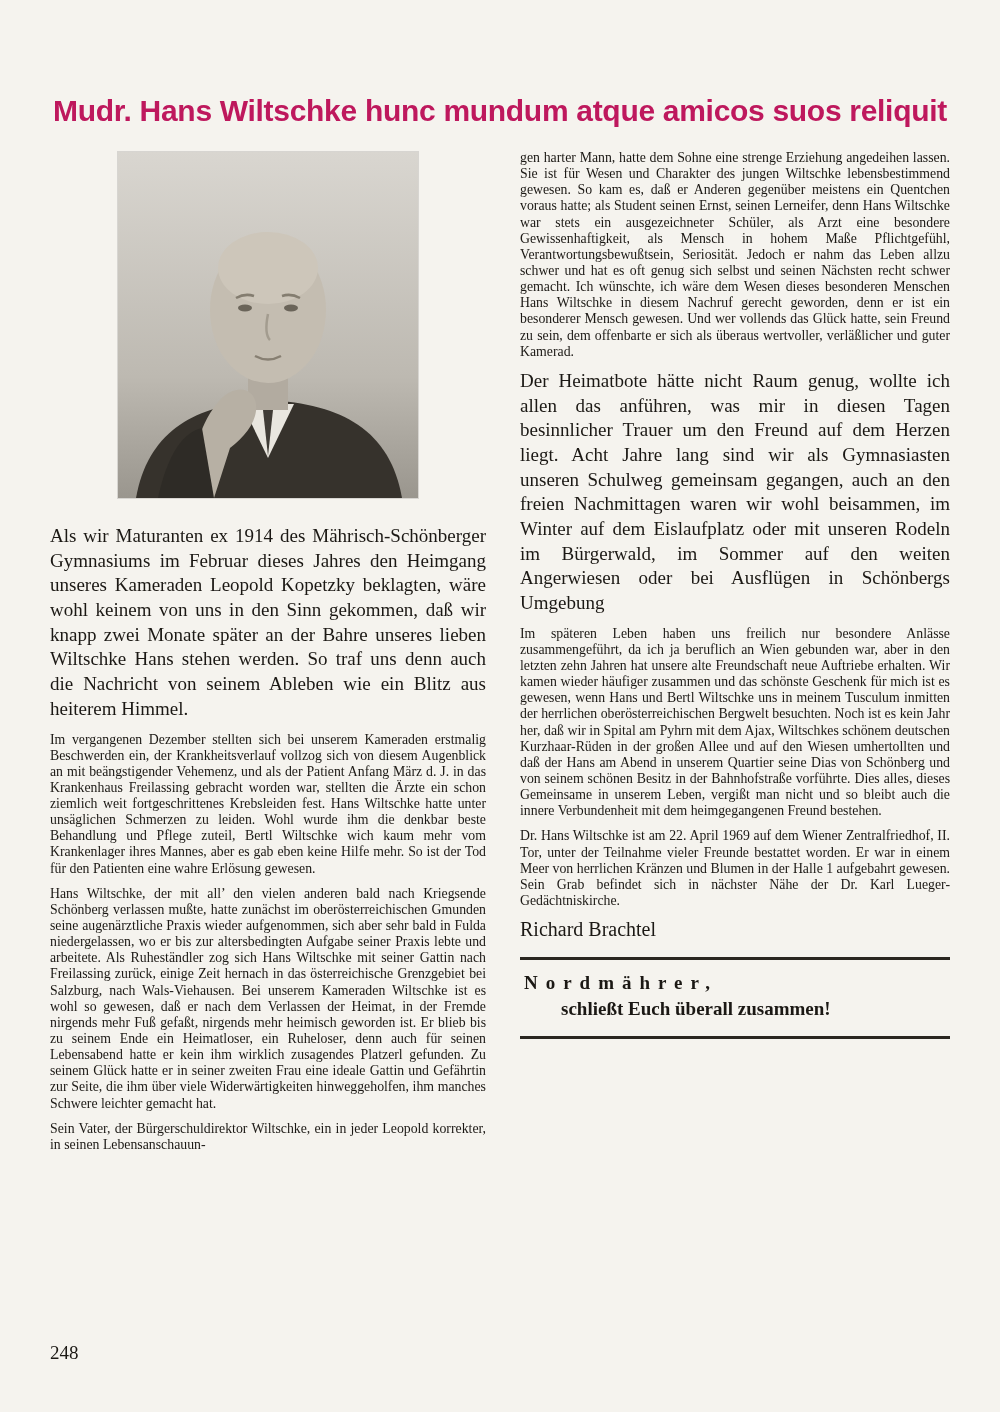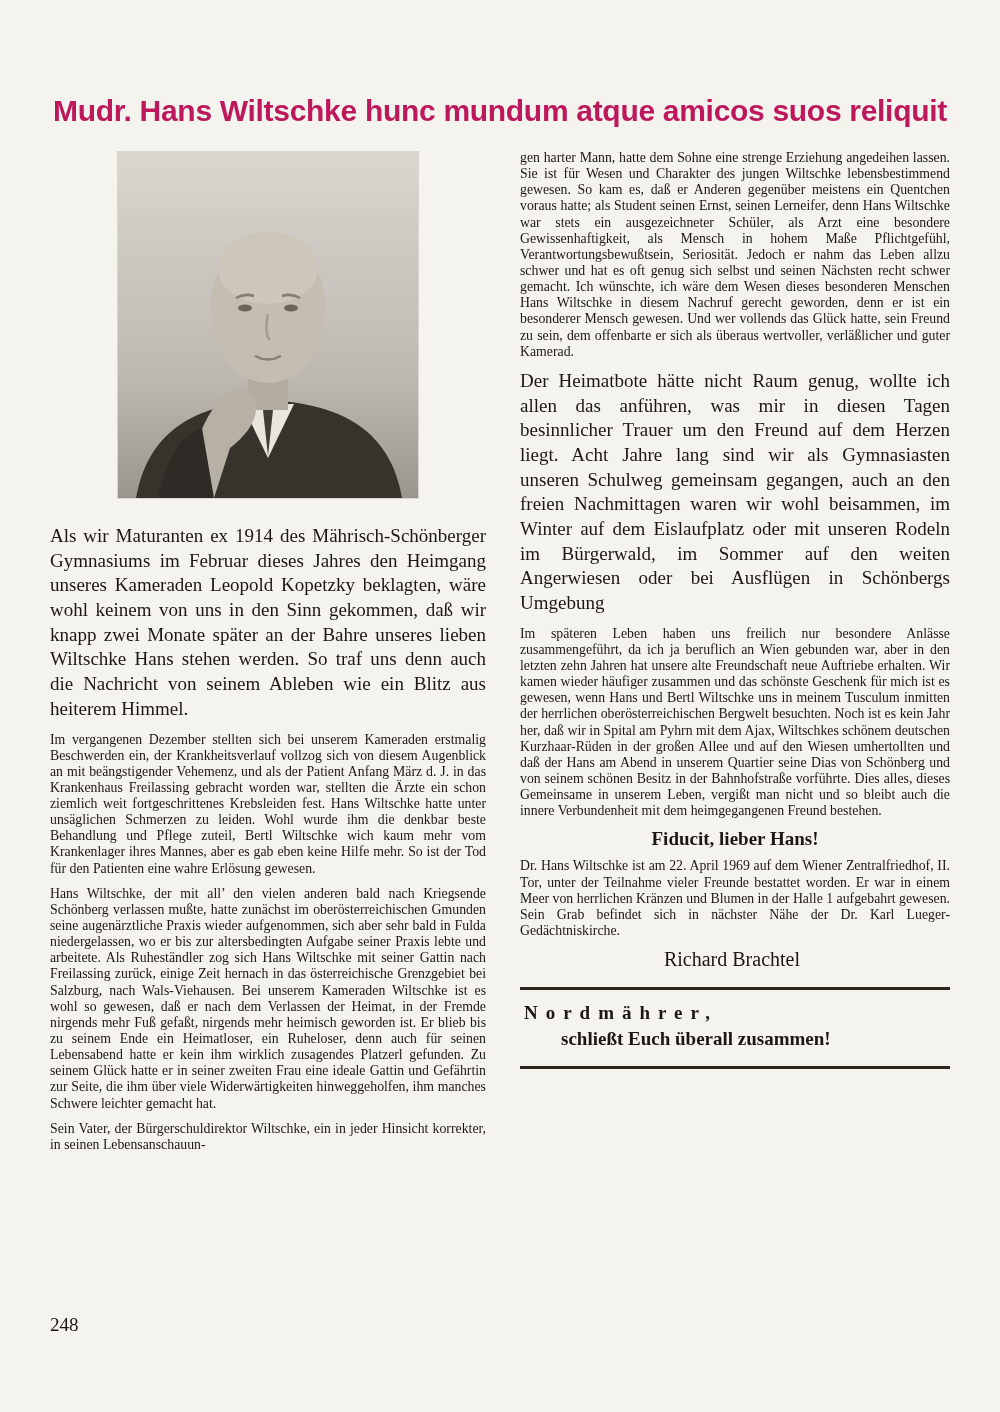--- a/index.html
+++ b/index.html
@@ -69,21 +69,21 @@
   }
   .bold { font-weight: normal; }
 
   .fiducit {
     text-align: center;
     font-weight: bold;
     font-size: 19px;
     margin: 4px 0 8px 0;
   }
   .signature {
-    text-align: center;
+    text-align: left;
     font-size: 20px;
     padding-right: 6px;
     margin: 4px 0 16px 0;
   }
   .appeal {
     border-top: 3px solid #2a2620;
     border-bottom: 3px solid #2a2620;
     padding: 12px 4px 16px 4px;
     margin-top: 10px;
   }
@@ -94,21 +94,21 @@
     margin-bottom: 4px;
   }
   .appeal-line2 {
     font-weight: bold;
     font-size: 19px;
     margin-left: 37px;
   }
   .page-number {
     position: absolute;
     left: 50px;
-    top: 1314px;
+    top: 1342px;
     font-size: 19px;
   }
 </style>
 </head>
 <body>
 
 <div class="page">
 
   <h1 class="headline">Mudr. Hans Wiltschke hunc mundum atque amicos suos reliquit</h1>
 
@@ -139,28 +139,27 @@
           <path d="M150,162 q-4,20 2,26" stroke="#a39c8f" stroke-width="2.5" fill="none"></path>
           <path d="M137,204 Q150,211 163,204" stroke="#877f72" stroke-width="2.5" fill="none"></path>
           <path d="M70,346 C72,300 86,262 106,244 C122,232 136,238 138,252 C140,268 128,284 112,296 L96,346 Z" fill="#b7b0a4"></path>
           <path d="M40,346 C50,300 66,280 84,276 L96,346 Z" fill="#2e2b26"></path>
         </svg>
       </div>
 
       <p class="para-lead">Als wir Maturanten ex 1914 des Mährisch-Schönberger Gymnasiums im Februar dieses Jahres den Heimgang unseres Kameraden Leopold Kopetzky beklagten, wäre wohl keinem von uns in den Sinn gekommen, daß wir knapp zwei Monate später an der Bahre unseres lieben Wiltschke Hans stehen werden. So traf uns denn auch die Nachricht von seinem Ableben wie ein Blitz aus heiterem Himmel.</p>
       <p class="para-small">Im vergangenen Dezember stellten sich bei unserem Kameraden erstmalig Beschwerden ein, der Krankheitsverlauf vollzog sich von diesem Augenblick an mit beängstigender Vehemenz, und als der Patient Anfang März d. J. in das Krankenhaus Freilassing gebracht worden war, stellten die Ärzte ein schon ziemlich weit fortgeschrittenes Krebsleiden fest. Hans Wiltschke hatte unter unsäglichen Schmerzen zu leiden. Wohl wurde ihm die denkbar beste Behandlung und Pflege zuteil, Bertl Wiltschke wich kaum mehr vom Krankenlager ihres Mannes, aber es gab eben keine Hilfe mehr. So ist der Tod für den Patienten eine wahre Erlösung gewesen.</p>
       <p class="para-small">Hans Wiltschke, der mit all’ den vielen anderen bald nach Kriegsende Schönberg verlassen mußte, hatte zunächst im oberösterreichischen Gmunden seine augenärztliche Praxis wieder aufgenommen, sich aber sehr bald in Fulda niedergelassen, wo er bis zur altersbedingten Aufgabe seiner Praxis lebte und arbeitete. Als Ruheständler zog sich Hans Wiltschke mit seiner Gattin nach Freilassing zurück, einige Zeit hernach in das österreichische Grenzgebiet bei Salzburg, nach Wals-Viehausen. Bei unserem Kameraden Wiltschke ist es wohl so gewesen, daß er nach dem Verlassen der Heimat, in der Fremde nirgends mehr Fuß gefaßt, nirgends mehr heimisch geworden ist. Er blieb bis zu seinem Ende ein Heimatloser, ein Ruheloser, denn auch für seinen Lebensabend hatte er kein ihm wirklich zusagendes Platzerl gefunden. Zu seinem Glück hatte er in seiner zweiten Frau eine ideale Gattin und Gefährtin zur Seite, die ihm über viele Widerwärtigkeiten hinweggeholfen, ihm manches Schwere leichter gemacht hat.</p>
-      <p class="para-small">Sein Vater, der Bürgerschuldirektor Wiltschke, ein in jeder Hinsicht korrekter, in seinen Lebensanschauun-</p>
+      <p class="para-small">Sein Vater, der Bürgerschuldirektor Wiltschke, ein in jeder Leopold korrekter, in seinen Lebensanschauun-</p>
     </div>
 
     <div class="col-right">
       <p class="para-small">gen harter Mann, hatte dem Sohne eine strenge Erziehung angedeihen lassen. Sie ist für Wesen und Charakter des jungen Wiltschke lebensbestimmend gewesen. So kam es, daß er Anderen gegenüber meistens ein Quentchen voraus hatte; als Student seinen Ernst, seinen Lerneifer, denn Hans Wiltschke war stets ein ausgezeichneter Schüler, als Arzt eine besondere Gewissenhaftigkeit, als Mensch in hohem Maße Pflichtgefühl, Verantwortungsbewußtsein, Seriosität. Jedoch er nahm das Leben allzu schwer und hat es oft genug sich selbst und seinen Nächsten recht schwer gemacht. Ich wünschte, ich wäre dem Wesen dieses besonderen Menschen Hans Wiltschke in diesem Nachruf gerecht geworden, denn er ist ein besonderer Mensch gewesen. Und wer vollends das Glück hatte, sein Freund zu sein, dem offenbarte er sich als überaus wertvoller, verläßlicher und guter Kamerad.</p>
       <p class="para-lead">Der Heimatbote hätte nicht Raum genug, wollte ich allen das anführen, was mir in diesen Tagen besinnlicher Trauer um den Freund auf dem Herzen liegt. Acht Jahre lang sind wir als Gymnasiasten unseren Schulweg gemeinsam gegangen, auch an den freien Nachmittagen waren wir wohl beisammen, im Winter auf dem Eislaufplatz oder mit unseren Rodeln im Bürgerwald, im Sommer auf den weiten Angerwiesen oder bei Ausflügen in Schönbergs Umgebung</p>
       <p class="para-small">Im späteren Leben haben uns freilich nur besondere Anlässe zusammengeführt, da ich ja beruflich an Wien gebunden war, aber in den letzten zehn Jahren hat unsere alte Freundschaft neue Auftriebe erhalten. Wir kamen wieder häufiger zusammen und das schönste Geschenk für mich ist es gewesen, wenn Hans und Bertl Wiltschke uns in meinem Tusculum inmitten der herrlichen oberösterreichischen Bergwelt besuchten. Noch ist es kein Jahr her, daß wir in Spital am Pyhrn mit dem Ajax, Wiltschkes schönem deutschen Kurzhaar-Rüden in der großen Allee und auf den Wiesen umhertollten und daß der Hans am Abend in unserem Quartier seine Dias von Schönberg und von seinem schönen Besitz in der Bahnhofstraße vorführte. Dies alles, dieses Gemeinsame in unserem Leben, vergißt man nicht und so bleibt auch die innere Verbundenheit mit dem heimgegangenen Freund bestehen.</p>
-      <p class="fiducit">Fiducit, lieber Hans!</p>
       <p class="para-small bold">Dr. Hans Wiltschke ist am 22. April 1969 auf dem Wiener Zentralfriedhof, II. Tor, unter der Teilnahme vieler Freunde bestattet worden. Er war in einem Meer von herrlichen Kränzen und Blumen in der Halle 1 aufgebahrt gewesen. Sein Grab befindet sich in nächster Nähe der Dr. Karl Lueger-Gedächtniskirche.</p>
       <p class="signature">Richard Brachtel</p>
 
       <div class="appeal">
         <p class="appeal-line1">Nordmährer,</p>
         <p class="appeal-line2">schließt Euch überall zusammen!</p>
       </div>
     </div>
 
   </div>

